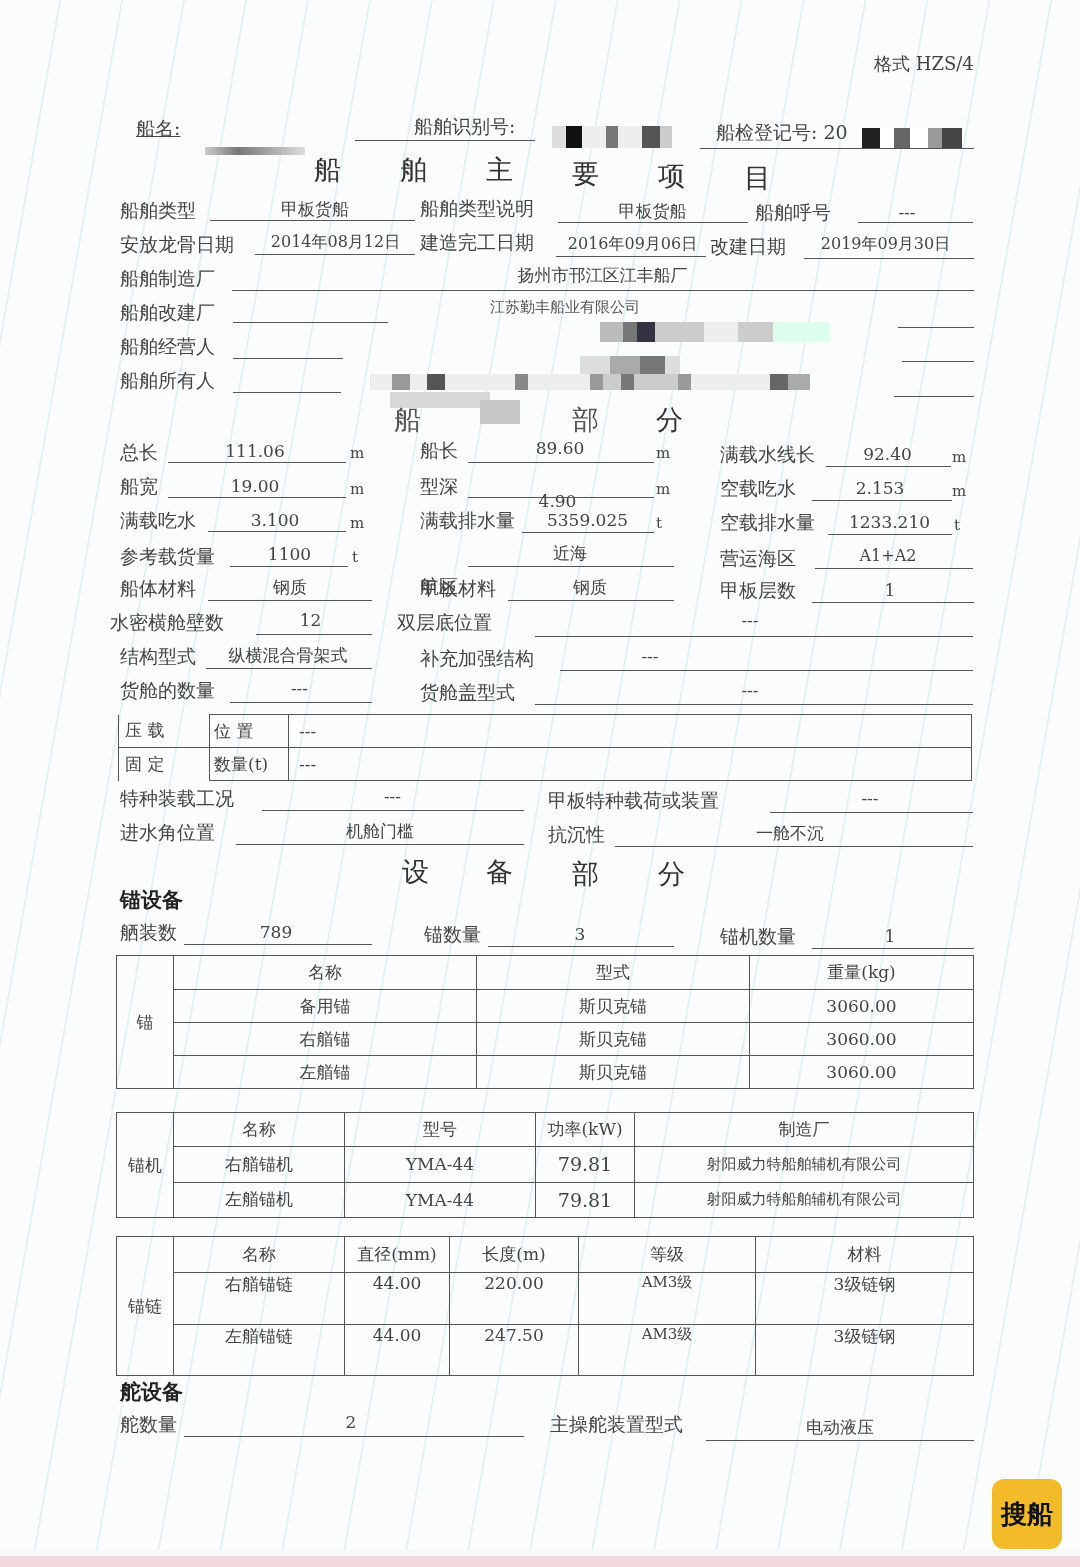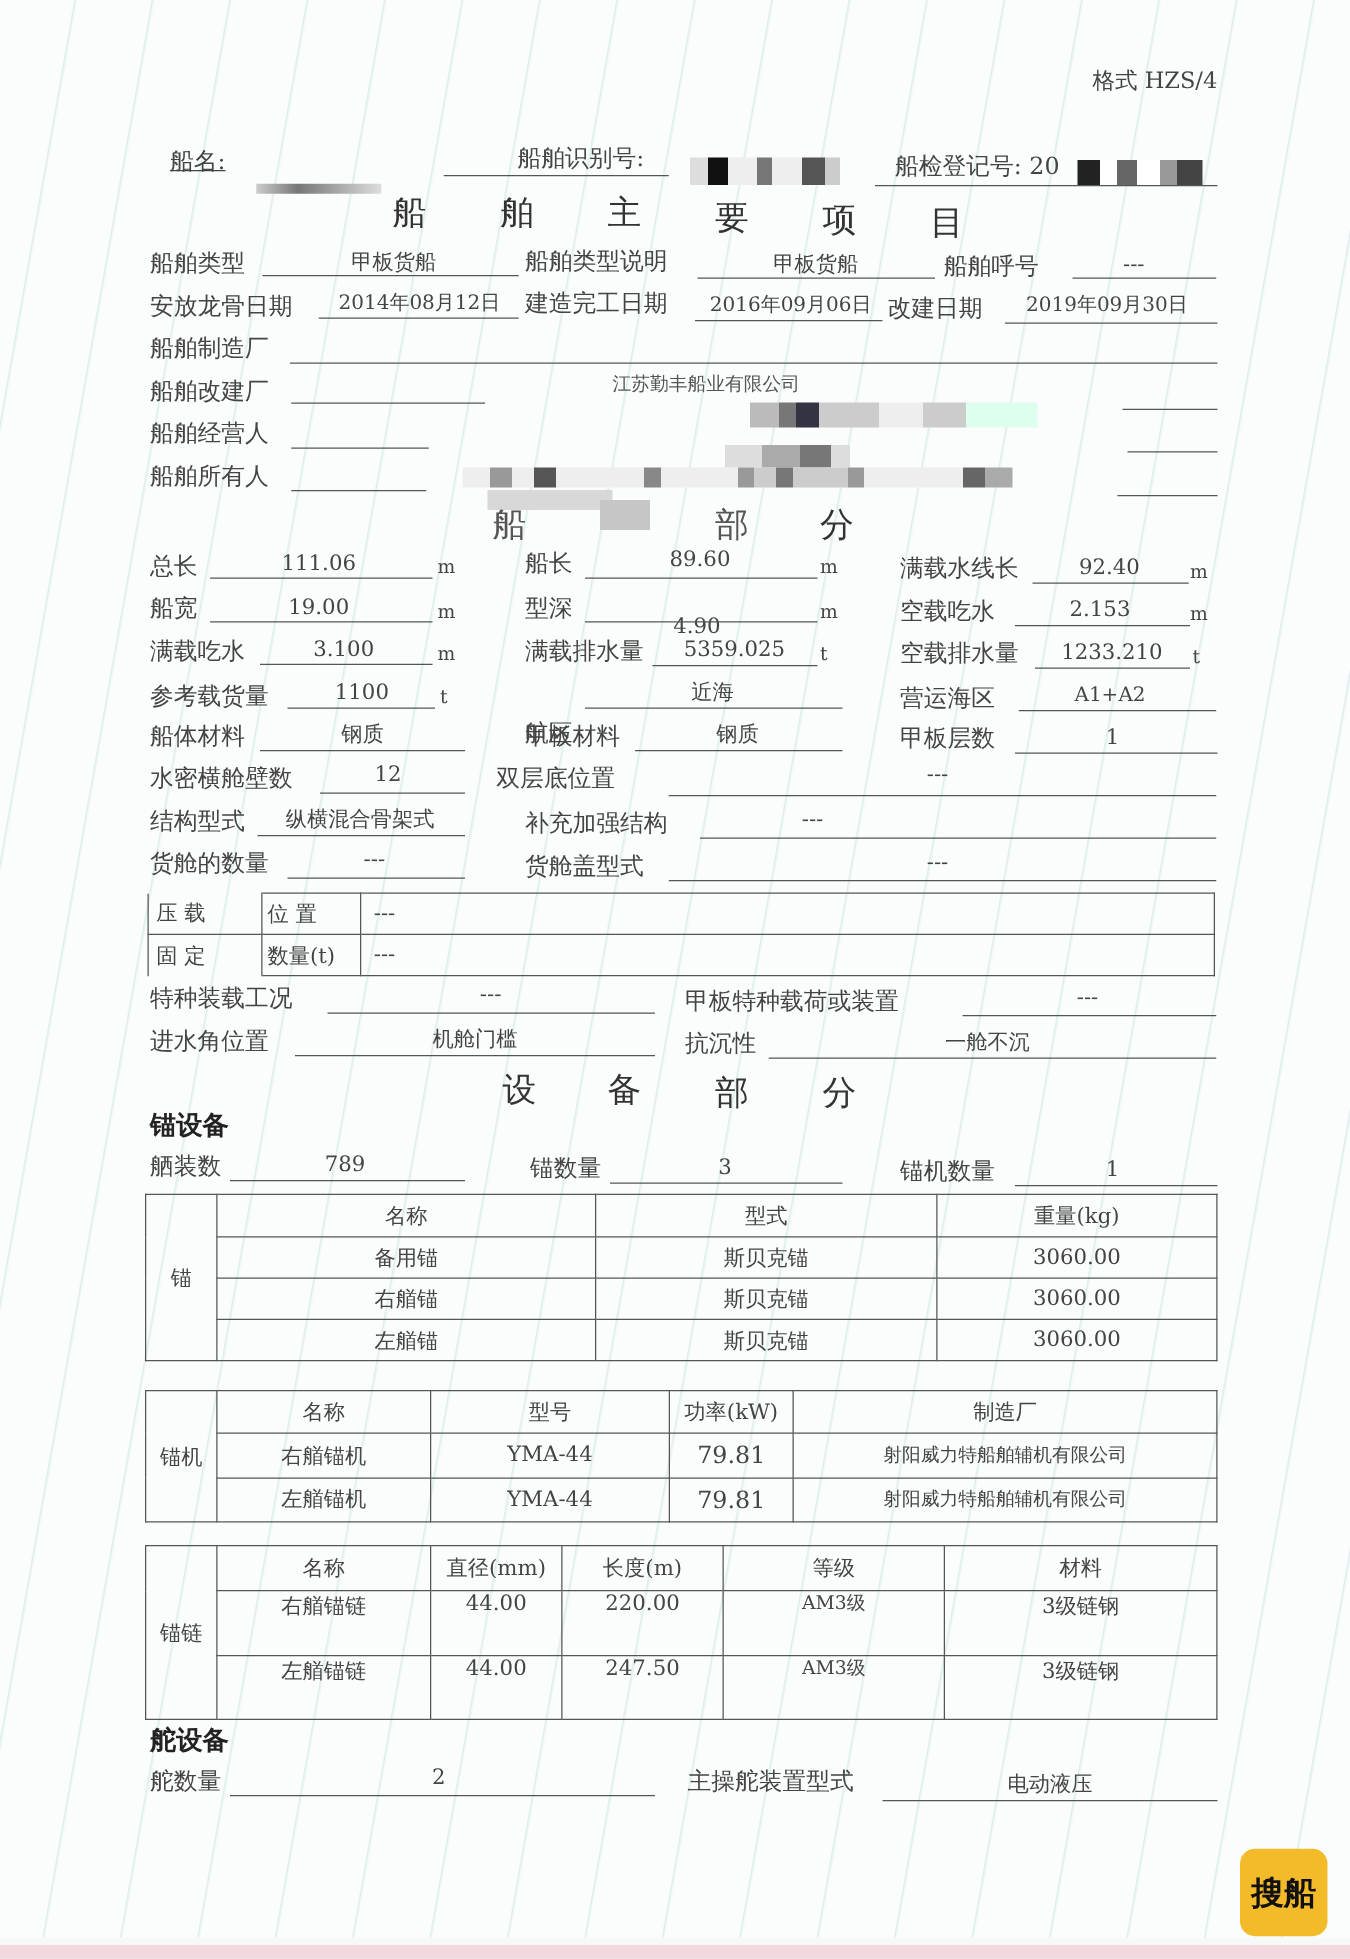--- a/index.html
+++ b/index.html
@@ -77,20 +77,21 @@
 
   <div class="abs lbl" style="left:420px;top:230px;">建造完工日期</div>
   <div class="val" style="left:560px;top:234px;width:145px;font-size:16px;">2016年09月06日</div>
   <div class="uline" style="left:556px;top:256px;width:150px;"></div>
 
   <div class="abs lbl" style="left:710px;top:234px;">改建日期</div>
   <div class="val" style="left:808px;top:234px;width:155px;font-size:16px;">2019年09月30日</div>
   <div class="uline" style="left:804px;top:258px;width:170px;"></div>
 
   <div class="abs lbl" style="left:120px;top:266px;">船舶制造厂</div>
+  <div class="val" style="left:235px;top:264px;width:735px;">扬州市邗江区江丰船厂</div>
   <div class="uline" style="left:232px;top:290px;width:742px;"></div>
 
   <div class="abs lbl" style="left:120px;top:300px;">船舶改建厂</div>
   <div class="abs" style="left:490px;top:298px;font-size:15px;color:#555;">江苏勤丰船业有限公司</div>
   <div class="uline" style="left:233px;top:322px;width:155px;"></div>
   <div class="uline" style="left:898px;top:327px;width:76px;"></div>
 
   <div class="abs lbl" style="left:120px;top:334px;">船舶经营人</div>
   <div class="uline" style="left:233px;top:358px;width:110px;"></div>
   <div class="uline" style="left:902px;top:361px;width:72px;"></div>
@@ -172,21 +173,21 @@
   <div class="uline" style="left:208px;top:600px;width:164px;"></div>
 
   <div class="abs lbl" style="left:420px;top:576px;">甲板材料</div>
   <div class="val" style="left:510px;top:576px;width:160px;">钢质</div>
   <div class="uline" style="left:508px;top:600px;width:166px;"></div>
 
   <div class="abs lbl" style="left:720px;top:578px;">甲板层数</div>
   <div class="val" style="left:815px;top:580px;width:150px;">1</div>
   <div class="uline" style="left:812px;top:602px;width:162px;"></div>
 
-  <div class="abs lbl" style="left:120px;top:610px;">水密横舱壁数</div>
+  <div class="abs lbl" style="left:110px;top:610px;">水密横舱壁数</div>
   <div class="val" style="left:258px;top:610px;width:105px;">12</div>
   <div class="uline" style="left:256px;top:634px;width:116px;"></div>
 
   <div class="abs lbl" style="left:397px;top:610px;">双层底位置</div>
   <div class="val" style="left:540px;top:610px;width:420px;">---</div>
   <div class="uline" style="left:535px;top:636px;width:438px;"></div>
 
   <div class="abs lbl" style="left:120px;top:644px;">结构型式</div>
   <div class="val" style="left:208px;top:644px;width:160px;">纵横混合骨架式</div>
   <div class="uline" style="left:206px;top:668px;width:166px;"></div>

